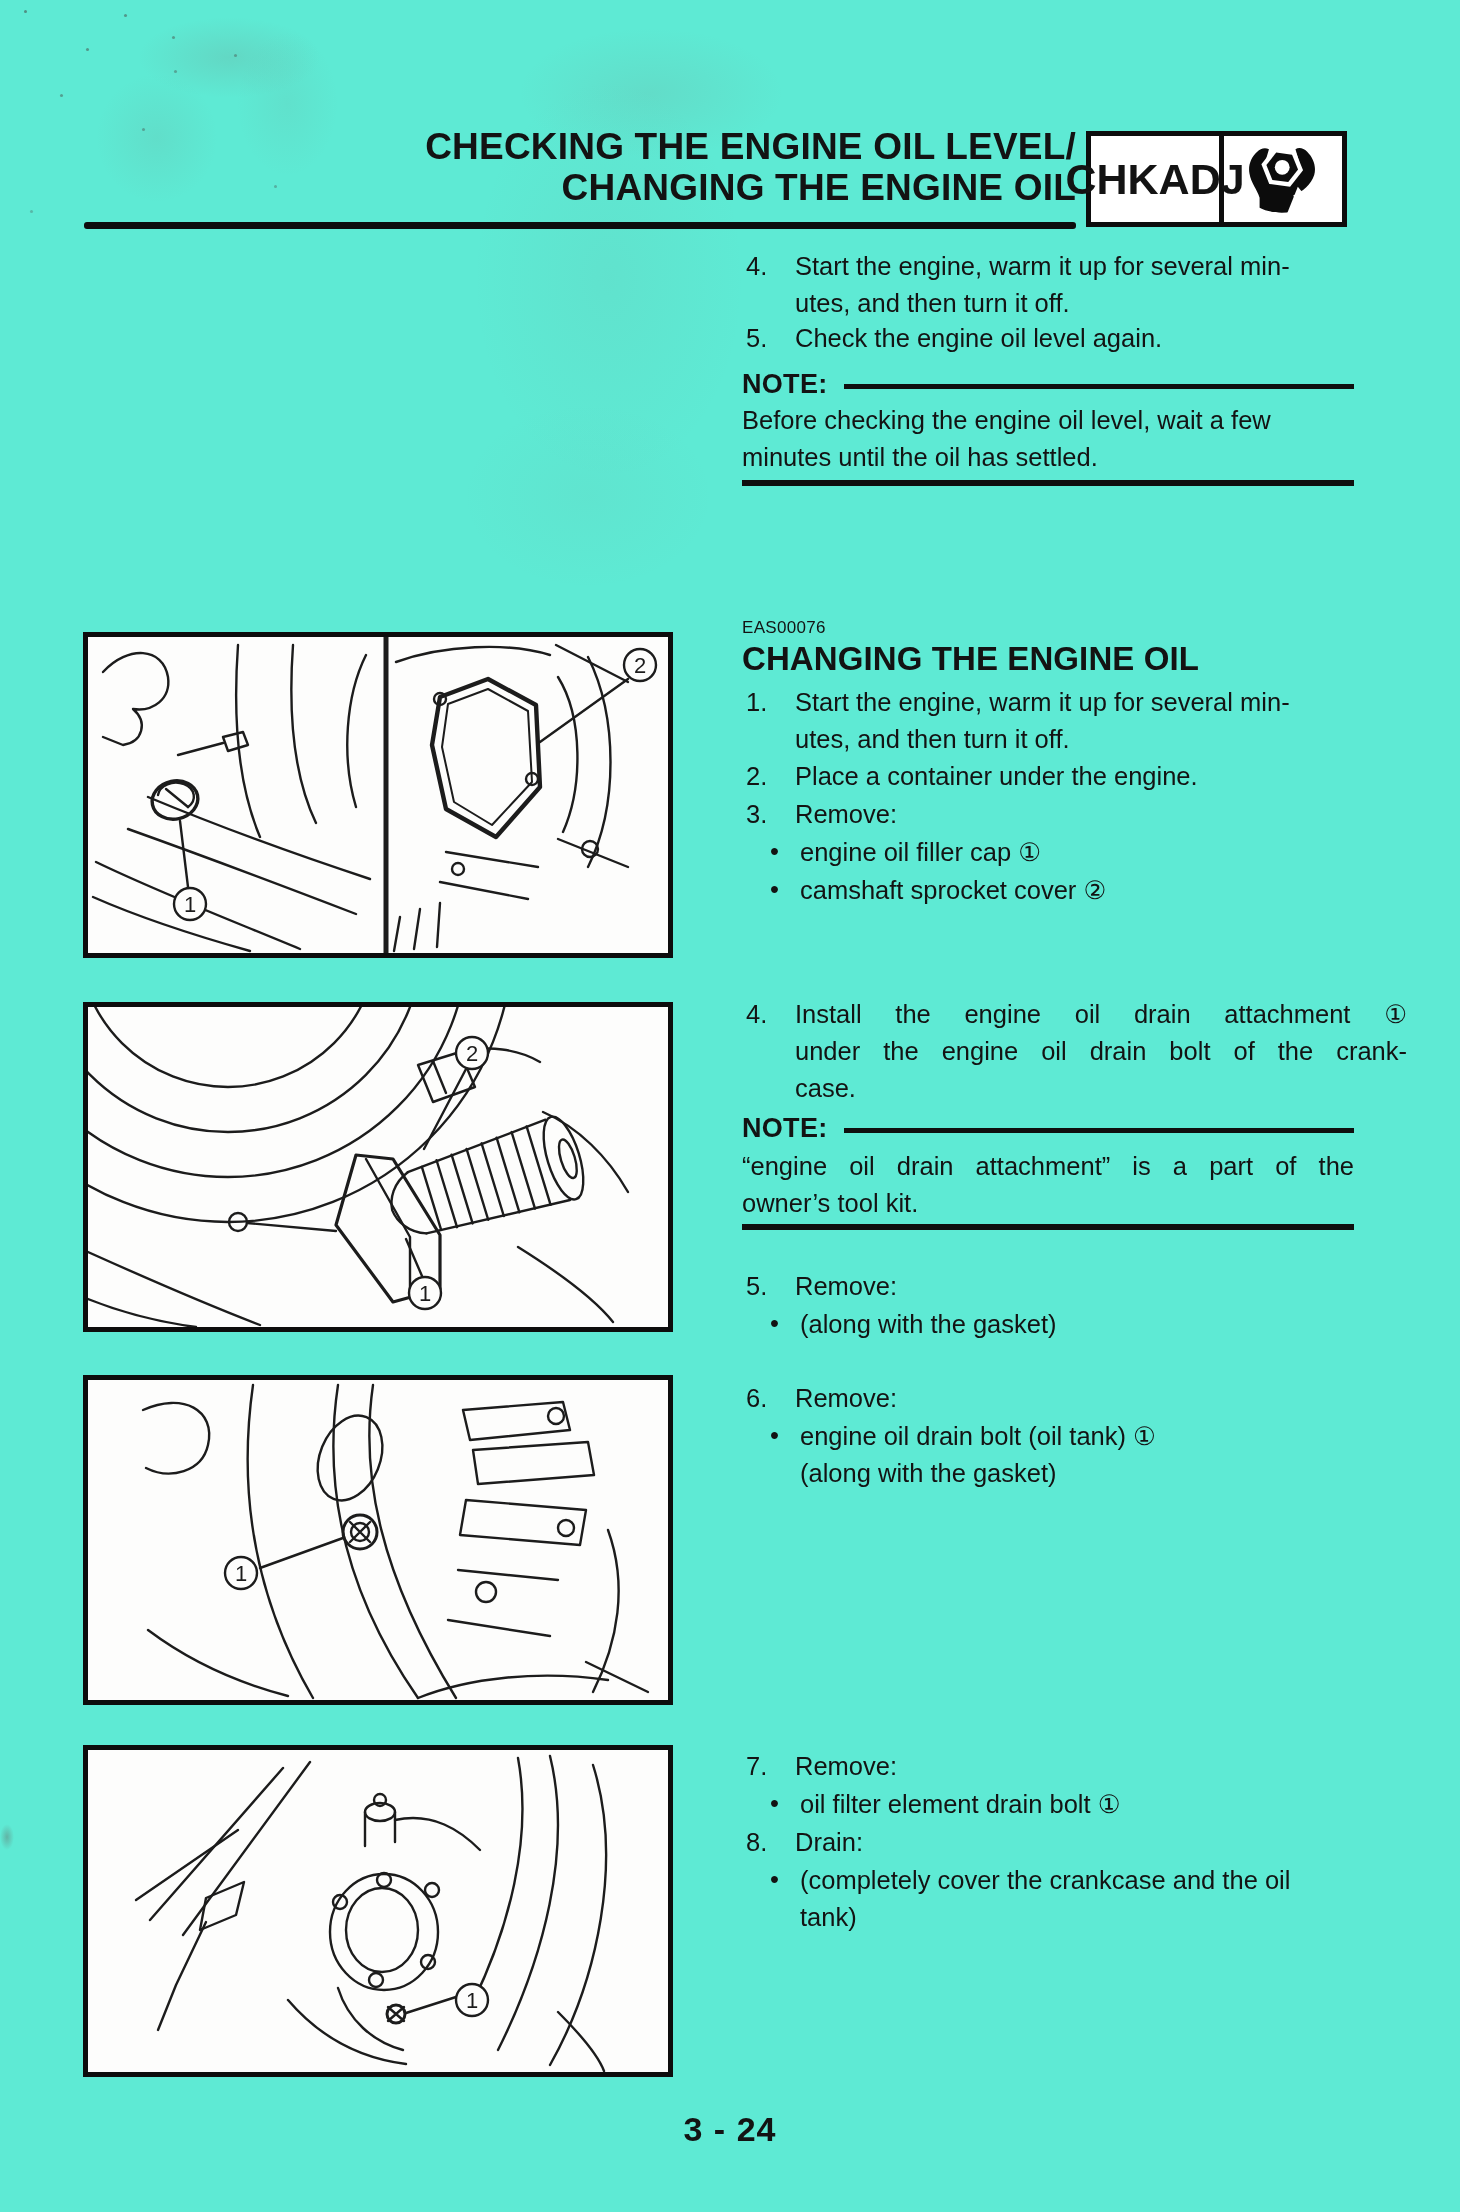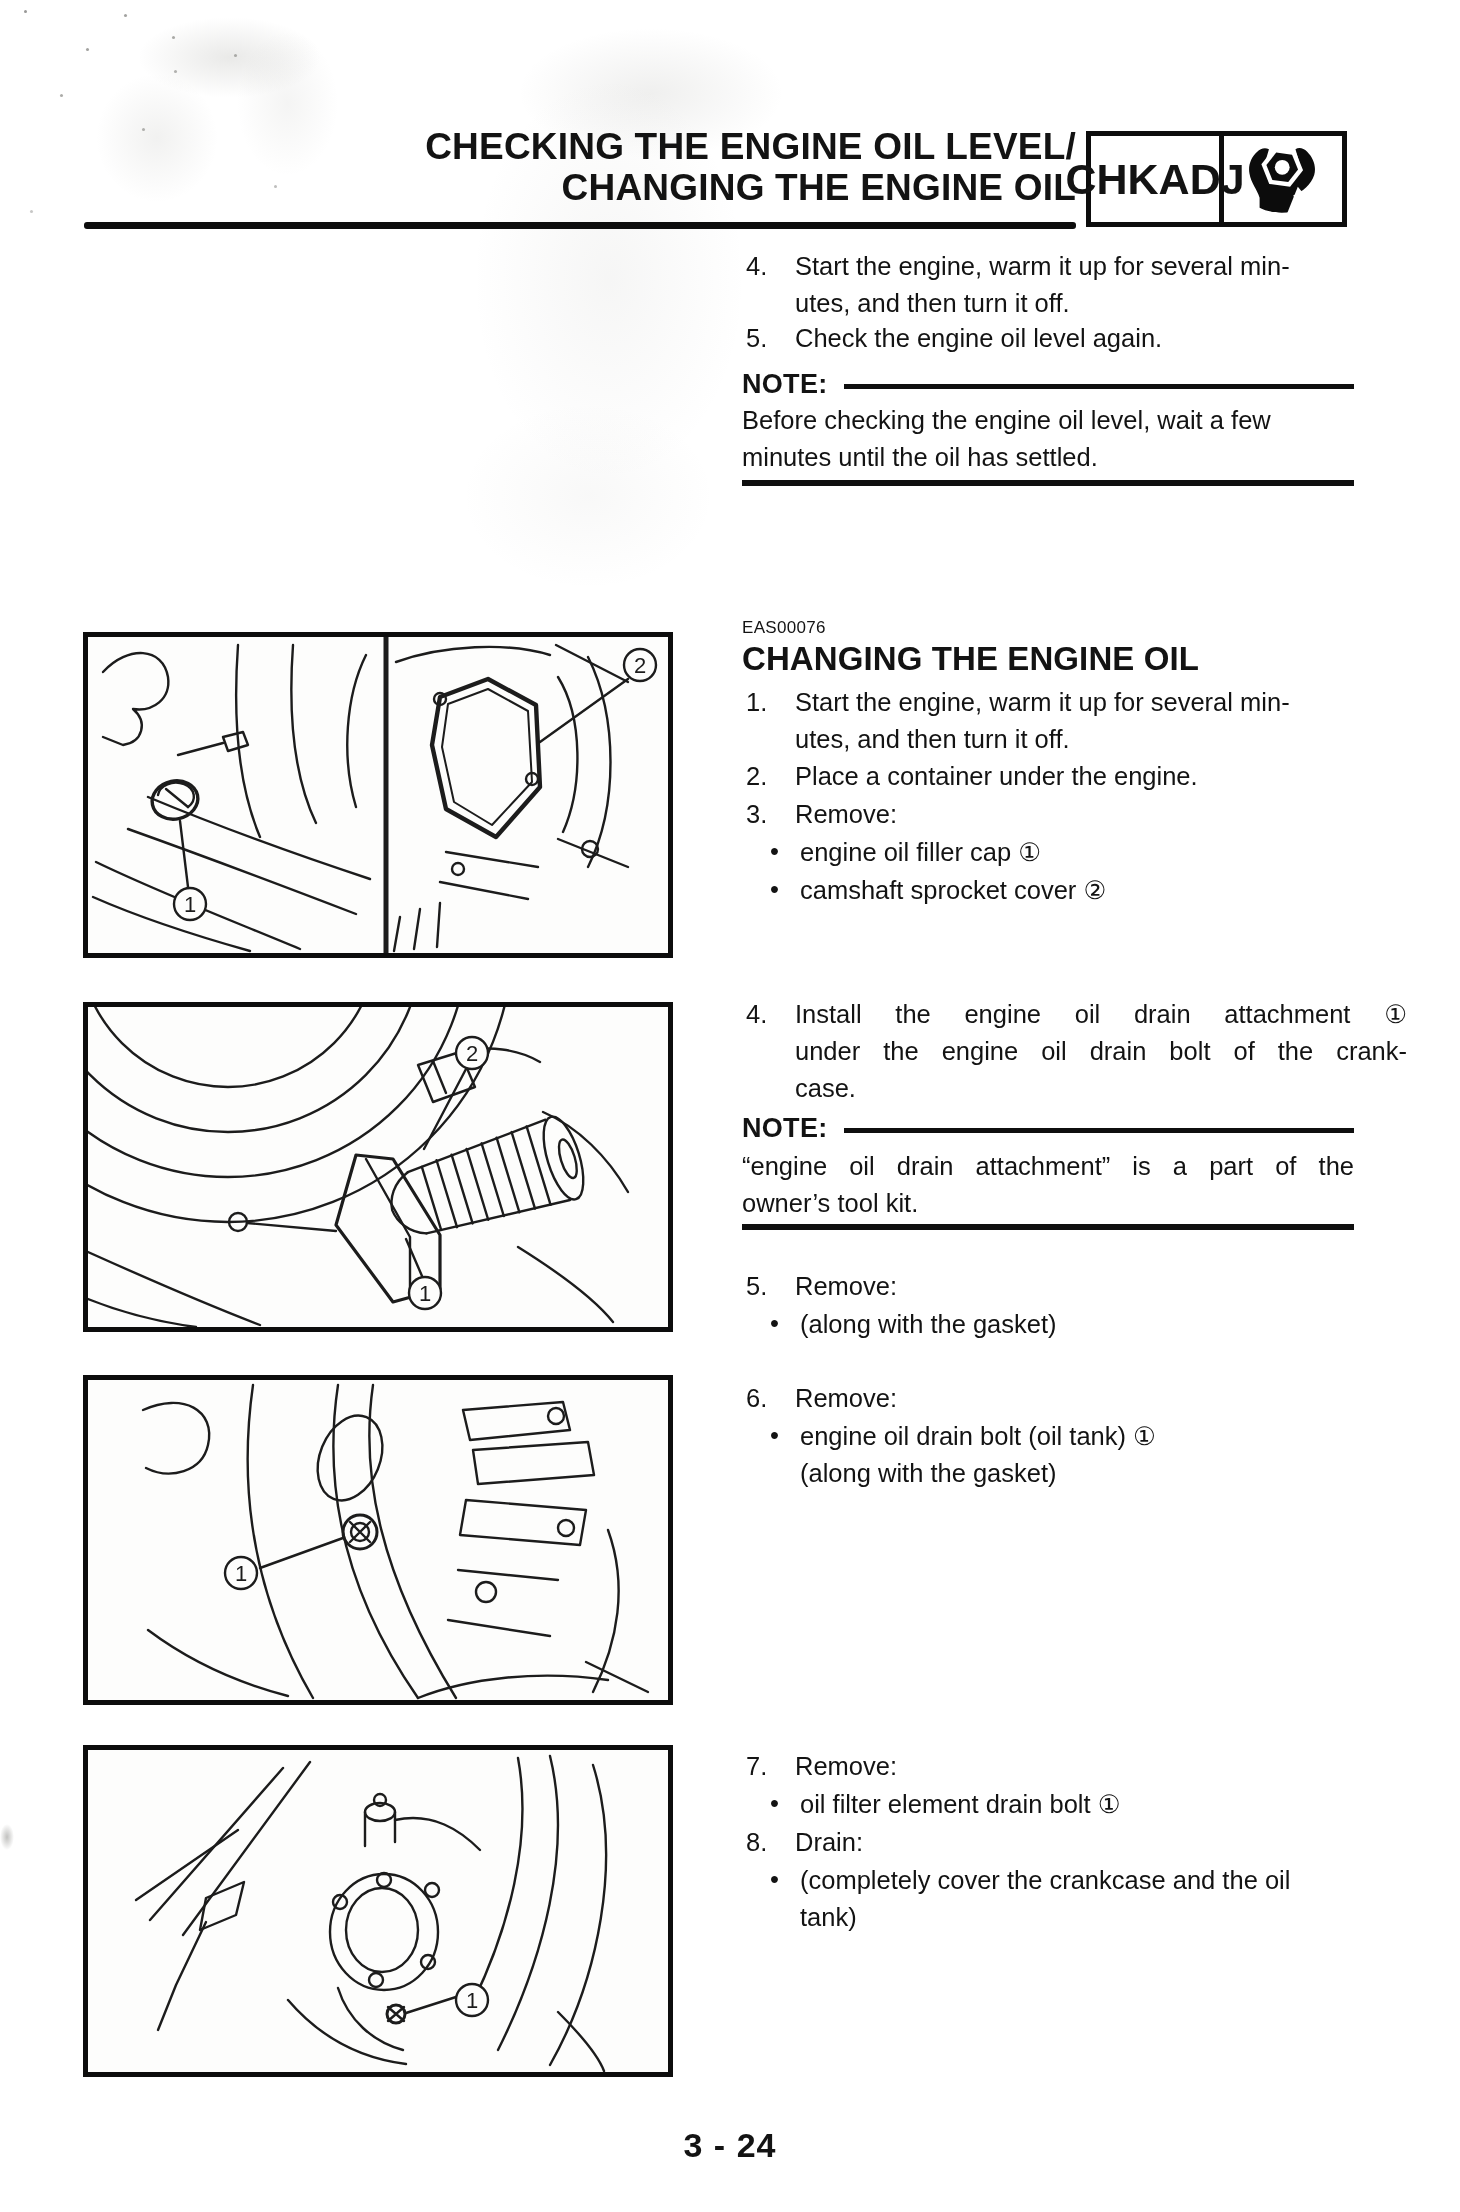--- a/index.html
+++ b/index.html
@@ -1,18 +1,18 @@
 <!DOCTYPE html>
 <html><head>
 <meta charset="utf-8">
 <style>
   html,body{margin:0;padding:0;background:#e8e8e6;}
   .page{
     position:relative;width:1460px;height:2212px;margin:0 auto;
-    background:#ffffff;overflow:hidden;
+    background:#5eead4;overflow:hidden;
     font-family:"Liberation Sans","DejaVu Sans",sans-serif;
     color:#131313;
   }
   
   .noise-cloud{position:absolute;left:70px;top:0;width:290px;height:230px;pointer-events:none;
     background:
       radial-gradient(closest-side at 55% 25%, rgba(120,120,112,.16), transparent 70%),
       radial-gradient(closest-side at 30% 60%, rgba(120,120,112,.10), transparent 70%),
       radial-gradient(closest-side at 75% 45%, rgba(120,120,112,.08), transparent 70%);}
   .noise-cloud2{position:absolute;left:420px;top:0;width:420px;height:620px;pointer-events:none;
@@ -50,21 +50,21 @@
   .hrule{position:absolute;left:742px;width:612px;height:6px;background:#0f0f0f;}
   .code{font-size:17px;line-height:20px;letter-spacing:.3px;}
   .h2{font-weight:700;font-size:33px;line-height:37px;letter-spacing:.1px;white-space:nowrap;}
   
   .fig{position:absolute;left:83px;width:580px;border:5px solid #0d0d0d;background:#fdfdfc;}
   .fig svg{display:block;}
   .fig line,.fig path,.fig ellipse,.fig circle,.fig polygon,.fig polyline{vector-effect:none;}
   .callout-text{font-size:22px;font-weight:400;}
   
   .pageno{position:absolute;left:560px;top:2110px;width:340px;text-align:center;
-    font-weight:700;font-size:34px;letter-spacing:1px;margin-top:16px;}
+    font-weight:700;font-size:34px;letter-spacing:1px;}
 </style>
 </head>
 <body>
 
 <div class="page">
 
   <div class="noise-cloud"></div>
   <div class="noise-cloud2"></div>
   <div class="specks"></div>
   <div class="smudge-left"></div>

